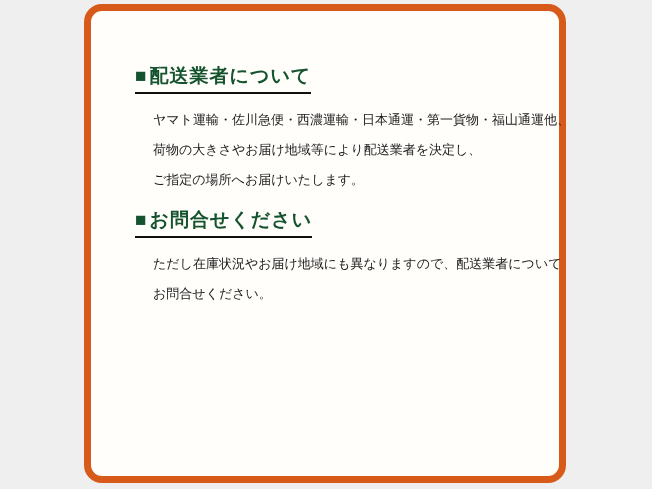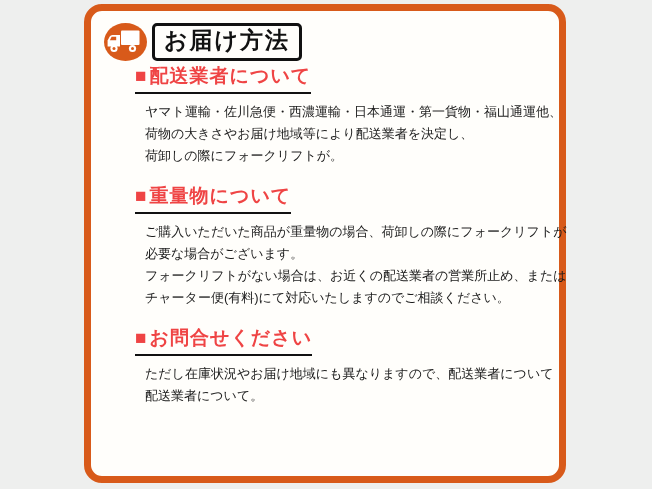--- a/index.html
+++ b/index.html
@@ -51,81 +51,59 @@
     left: 44px;
     top: 52px;
     width: 420px;
   }
   .sec { margin: 0 0 16px 0; }
   .sec-heading {
     display: inline-block;
     margin: 0 0 7px 0;
     font-size: 19px;
     font-weight: bold;
-    color: #ef4444;
+    color: #14532d;
     border-bottom: 2px solid #111;
     padding-bottom: 3px;
     letter-spacing: 1px;
     white-space: nowrap;
   }
   .sec-heading .bullet { margin-right: 2px; }
   .sec-body { margin-left: 10px; }
   .sec-body p {
-    margin: 0;
+    margin: 8px;
     font-size: 13px;
     line-height: 22px;
     color: #1b1b1b;
     letter-spacing: 0px;
     white-space: nowrap;
   }
 </style>
 </head>
 <body>
 
 <div class="panel">
 
-  <div class="header-row">
-    <span class="truck-badge">
-      <svg width="45" height="40" viewBox="0 0 45 40" aria-hidden="true">
-        <ellipse cx="22.5" cy="20" rx="21.5" ry="19" fill="#d85a1a"></ellipse>
-        <rect x="18" y="8.5" width="18.5" height="14.5" rx="1" fill="#ffffff"></rect>
-        <path d="M17 13 H9.5 Q7.6 13 6.6 14.8 L4.6 18.5 L4.6 24.5 L17 24.5 Z" fill="#ffffff"></path>
-        <path d="M8.6 14.8 H13.2 V18.2 H6.9 Z" fill="#d85a1a"></path>
-        <circle cx="11" cy="26.5" r="3.6" fill="#ffffff"></circle>
-        <circle cx="11" cy="26.5" r="1.5" fill="#d85a1a"></circle>
-        <circle cx="29.5" cy="26.5" r="3.6" fill="#ffffff"></circle>
-        <circle cx="29.5" cy="26.5" r="1.5" fill="#d85a1a"></circle>
-      </svg>
-    </span>
-    <div class="title-box">お届け方法</div>
-  </div>
 
   <div class="sections">
 
     <div class="sec">
       <h2 class="sec-heading"><span class="bullet">■</span><span>配送業者について</span></h2>
       <div class="sec-body">
         <p>ヤマト運輸・佐川急便・西濃運輸・日本通運・第一貨物・福山通運他、</p>
         <p>荷物の大きさやお届け地域等により配送業者を決定し、</p>
-        <p>荷卸しの際にフォークリフトが。</p>
+        <p>ご指定の場所へお届けいたします。</p>
       </div>
     </div>
 
     <div class="sec">
-      <h2 class="sec-heading"><span class="bullet">■</span><span>重量物について</span></h2>
-      <div class="sec-body">
-        <p>ご購入いただいた商品が重量物の場合、荷卸しの際にフォークリフトが</p>
-        <p>必要な場合がございます。</p>
-        <p>フォークリフトがない場合は、お近くの配送業者の営業所止め、または</p>
-        <p>チャーター便(有料)にて対応いたしますのでご相談ください。</p>
-      </div>
     </div>
 
     <div class="sec">
       <h2 class="sec-heading"><span class="bullet">■</span><span>お問合せください</span></h2>
       <div class="sec-body">
         <p>ただし在庫状況やお届け地域にも異なりますので、配送業者について</p>
-        <p>配送業者について。</p>
+        <p>お問合せください。</p>
       </div>
     </div>
 
   </div>
 </div>
 
 </body></html>

